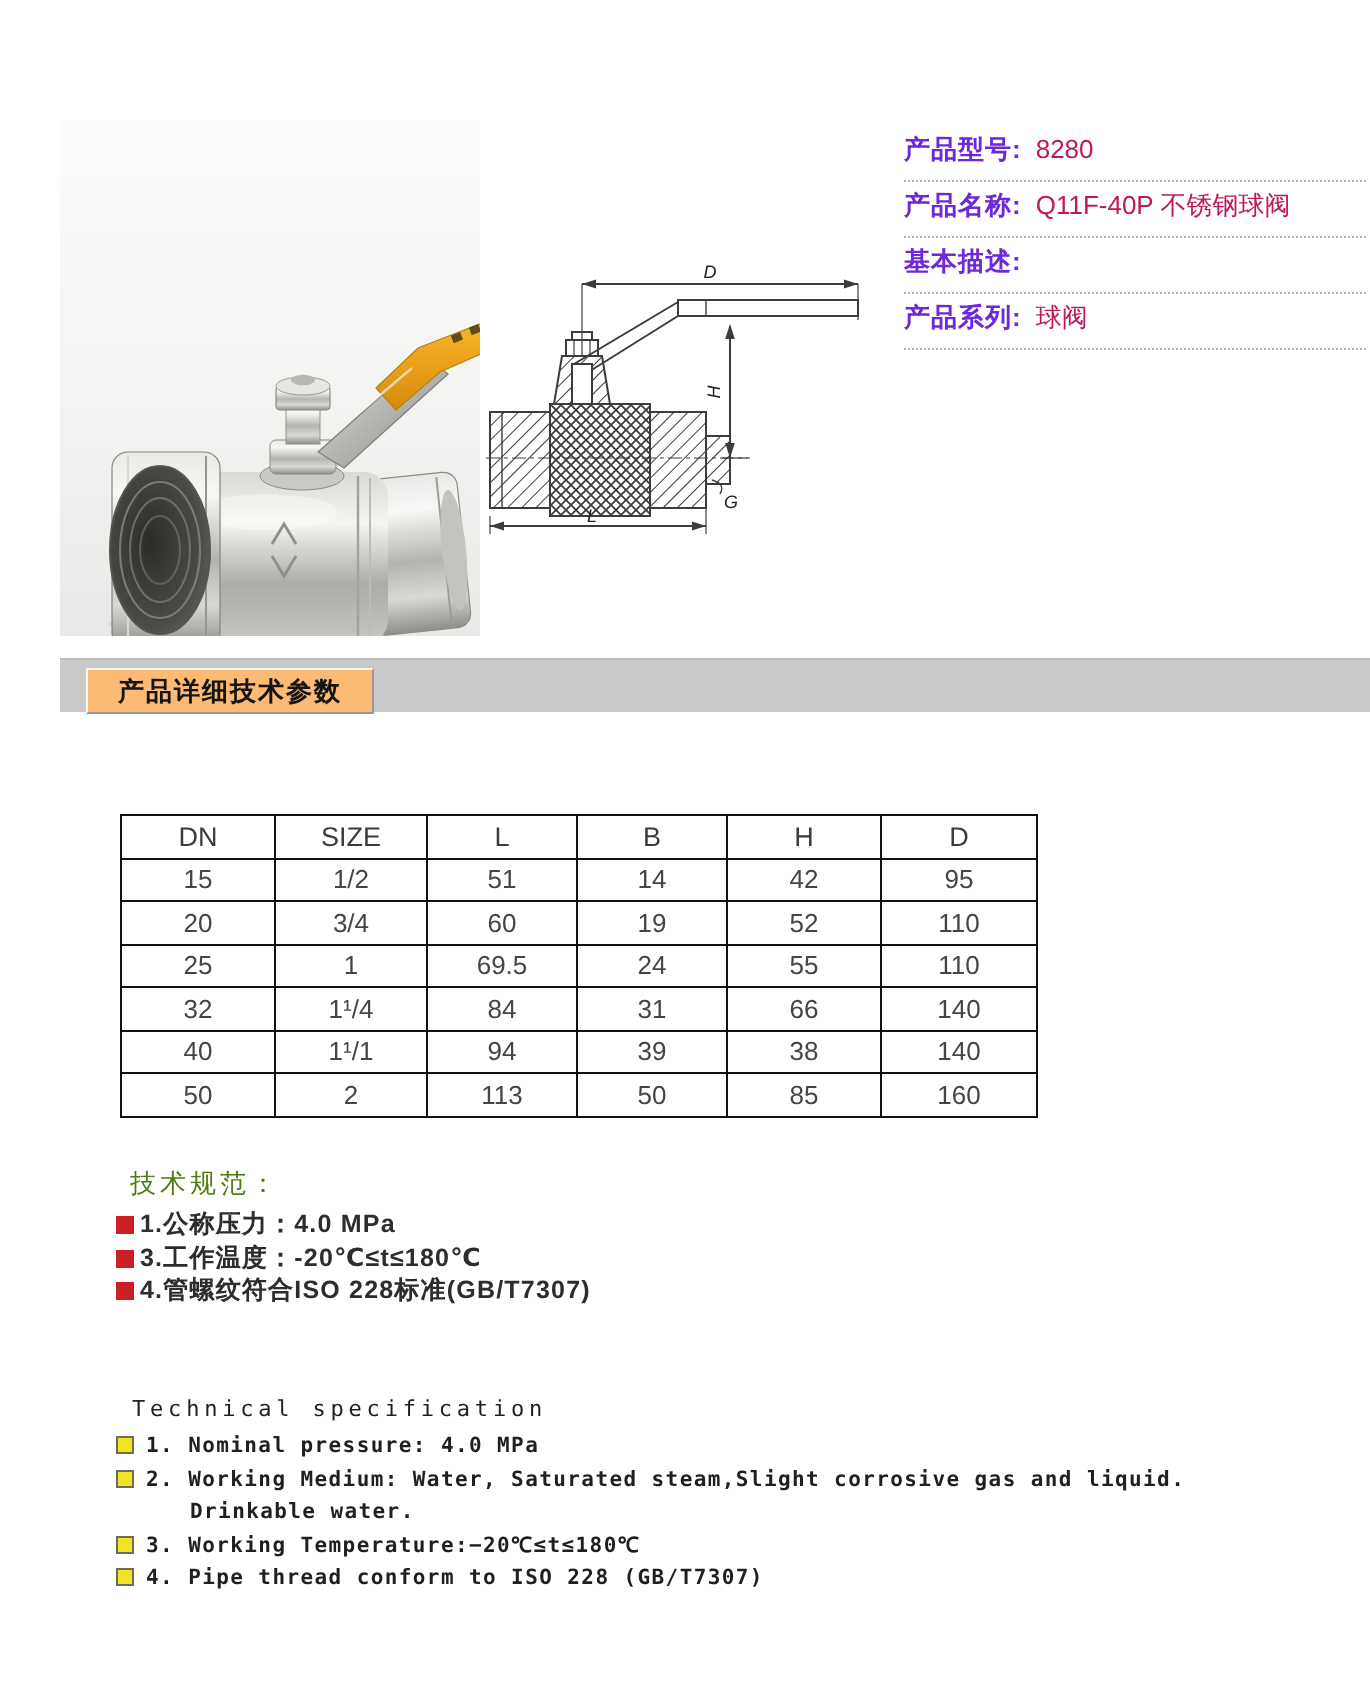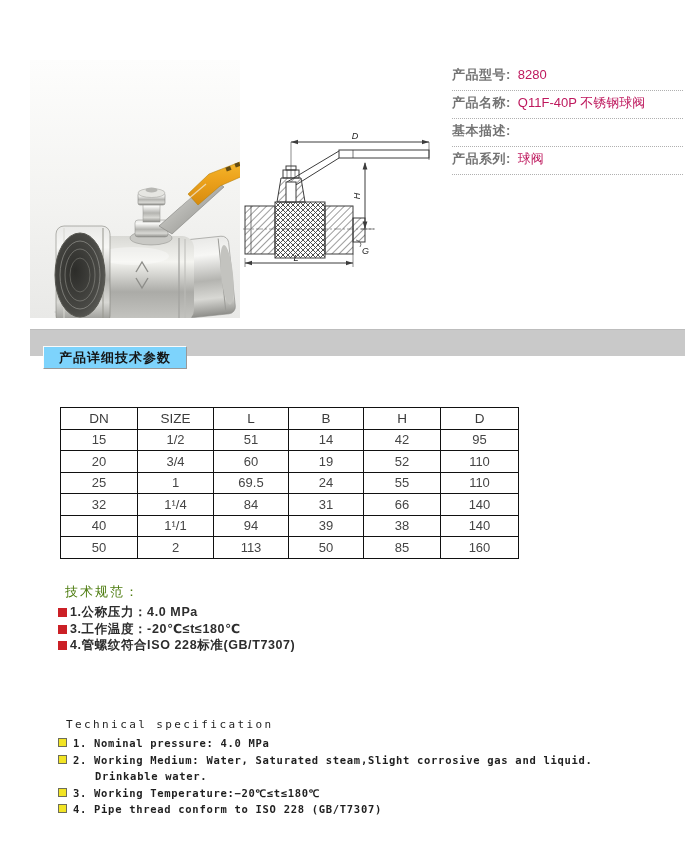--- a/index.html
+++ b/index.html
@@ -9,47 +9,47 @@
 
   
   .photo { position:absolute; left:30px; top:60px; width:210px; height:258px; }
 
   
   .diagram { position:absolute; left:243px; top:130px; width:200px; height:142px; }
 
   
   .info-panel { position:absolute; left:452px; top:63px; width:231px; }
   .info-row { border-bottom:1px dotted #b0b0b0; padding:4px 0 8px 0; font-size:13px; line-height:15px; }
-  .info-label { font-weight:bold; color:#737373; margin-right:7px; letter-spacing:0.5px; }
+  .info-label { font-weight:bold; color:#6d28d9; margin-right:7px; letter-spacing:0.5px; }
   .info-value { color:#be185d; }
 
   
   .section-bar { position:absolute; left:30px; top:329px; width:655px; height:27px; background:#c9c9c9; border-top:1px solid #bdbdbd; }
-  .section-tab { position:absolute; left:13px; top:16px; height:23px; line-height:21px; padding:0 15px;
-                 background:#7dd3fc; border:1px solid #999;
+  .section-tab { position:absolute; left:13px; top:4px; height:23px; line-height:21px; padding:0 15px;
+                 background:#fdba74; border:1px solid #999;
                  border-top-color:#fbfbfb; border-left-color:#fbfbfb;
                  font-weight:bold; font-size:13px; color:#151515; letter-spacing:1px; }
 
   
   .spec-table { position:absolute; left:60px; top:407px; width:458px; border-collapse:collapse; table-layout:fixed; }
   .spec-table th, .spec-table td { border:1.6px solid #111; height:21.5px; text-align:center; vertical-align:middle;
                                    font-size:13px; color:#454545; padding:0; font-weight:normal; }
   .spec-table th { font-size:13.5px; color:#3c3c3c; }
 
   
   .cn-specs { position:absolute; left:58px; top:583px; width:470px; }
   .cn-title { font-size:13px; color:#4d7c0f; letter-spacing:2px; margin:0 0 3px 7px; }
   .cn-specs ul, .en-specs ul { list-style:none;font-weight:bold; }
   .cn-item { display:flex; align-items:flex-start; font-size:12.5px; color:#2d2d2d; line-height:16.5px; letter-spacing:0.6px; }
   .bullet { flex:none; display:inline-block; }
   .bullet-red { width:9px; height:9px; margin:4px 3px 0 0; }
   .bullet-yellow { width:9px; height:9px; border:1px solid #6e6e58; margin:3px 6px 0 0; }
 
   
-  .en-specs { position:absolute; left:58px; top:718px; width:600px; }
+  .en-specs { position:absolute; left:58px; top:698px; width:600px; }
   .en-title { font-family:"DejaVu Sans Mono","Liberation Mono",monospace; font-size:11px; letter-spacing:2.4px;
               color:#1f1f1f; margin:0 0 4px 8px; }
   .en-item { display:flex; align-items:flex-start; font-family:"DejaVu Sans Mono","Liberation Mono",monospace;
              font-size:10.5px; letter-spacing:0.7px; color:#1f1f1f; line-height:16.5px; }
   .en-item-text { display:block; width:560px; padding-left:22px; text-indent:-22px; }
 </style>
 </head>
 <body>
 
 <div class="page">

